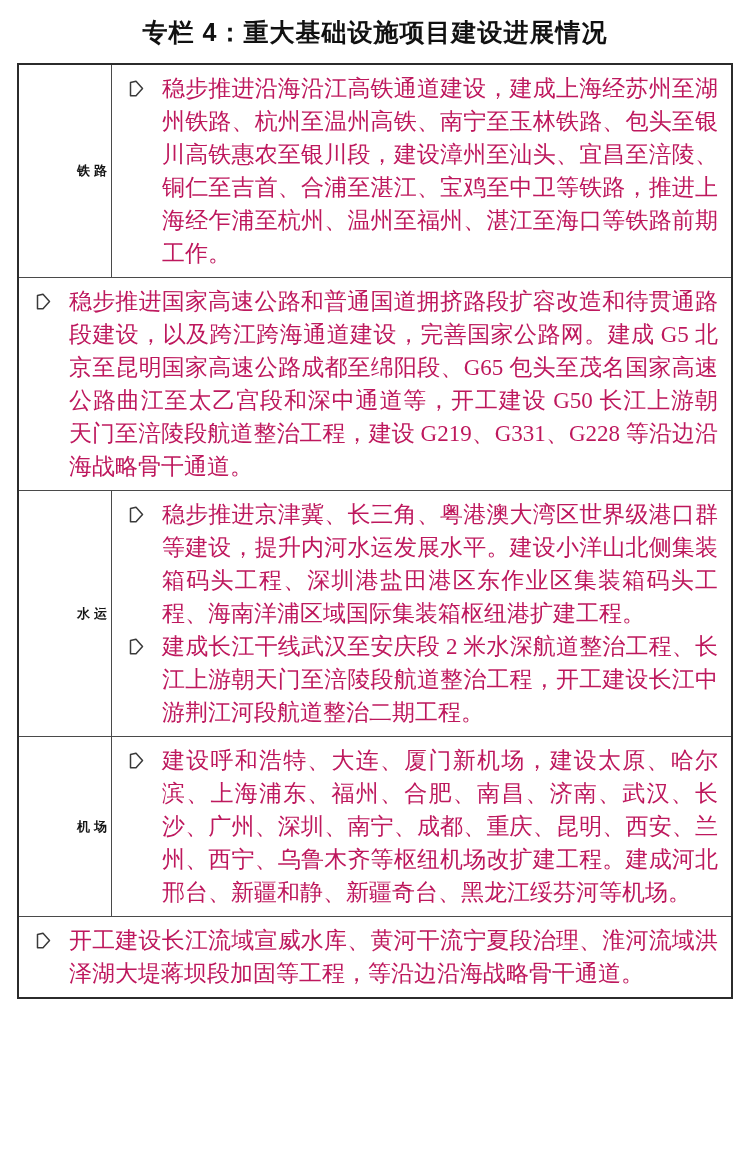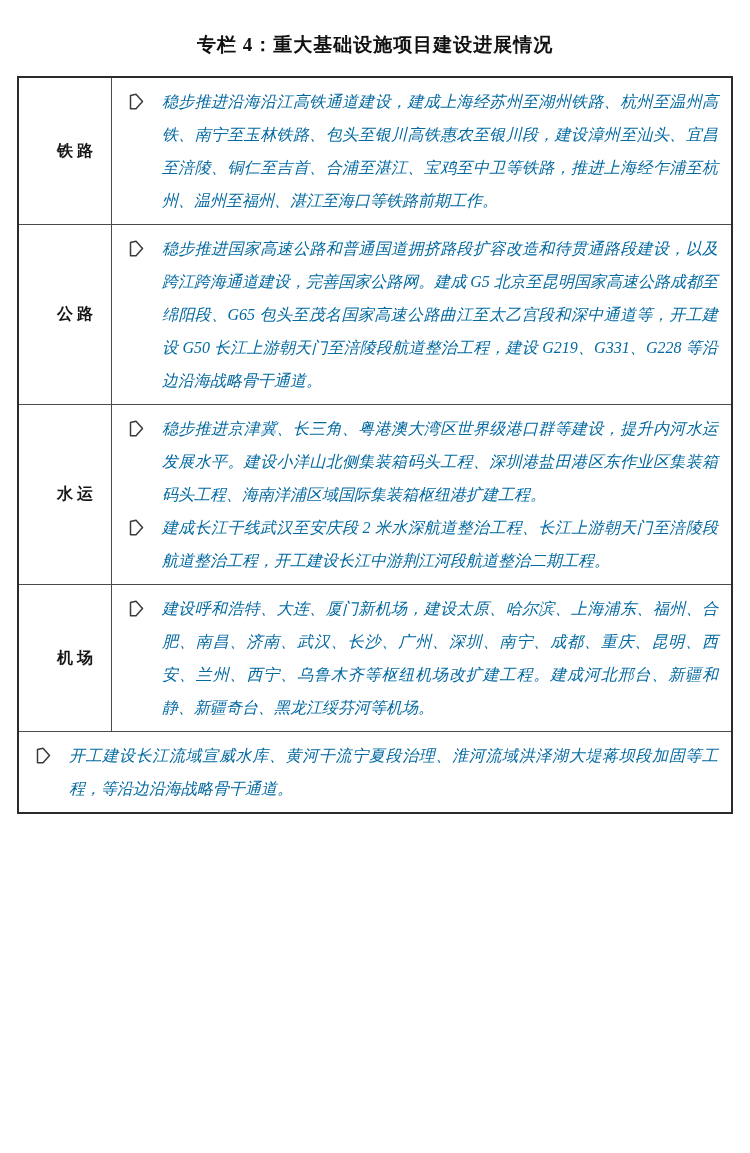--- a/index.html
+++ b/index.html
@@ -14,25 +14,25 @@
     font-family: "Liberation Serif", serif;
     color: #1f1f1f;
   }
   .page {
     width: 750px;
     height: 1153px;
     box-sizing: border-box;
     padding-top: 14px;
   }
   .title {
-    margin: 13px 0 13px 0;
+    margin: 0 0 13px 0;
     text-align: center;
-    font-family: Liberation Serif, serif;
+    font-family: Liberation Sans, sans-serif;
     font-weight: bold;
-    font-size: 19px;
+    font-size: 25px;
     line-height: 36px;
     letter-spacing: 1px;
     color: #111111;
   }
   .proj-table {
     margin-left: 17px;
     width: 716px;
     box-sizing: border-box;
     border: 2px solid #2b2b2b;
     background: #ffffff;
@@ -44,24 +44,24 @@
   .t-row:last-child {
     border-bottom: none;
   }
   .label-cell {
     flex: 0 0 93px;
     width: 93px;
     box-sizing: border-box;
     border-right: 1px solid #4a4a4a;
     display: flex;
     align-items: center;
-    justify-content: center;
+    justify-content: flex-end;
     font-family: "Liberation Sans", sans-serif;
     font-weight: bold;
-    font-size: 16px;
+    font-size: 13px;
     letter-spacing: 4px;
     text-indent: 4px;
     color: #161616;
     padding-left: 20px;
   }
   .content-cell {
     flex: 1;
     box-sizing: border-box;
     padding: 7px 13px 7px 16px;
   }
@@ -71,25 +71,24 @@
   }
   .bullet {
     flex: 0 0 16px;
     width: 16px;
     margin: 8px 17px 0 1px;
     line-height: 0;
   }
   .item-text {
     margin: 0;
     flex: 1;
-    font-size: 16px;
+    font-size: 23px;
     line-height: 33px;
     text-align: justify;
-    color: #0369a1;
-    font-style: italic;
+    color: #be185d;
   }
 </style>
 </head>
 <body>
 
 <div class="page">
 
   <h1 class="title">专栏 4：重大基础设施项目建设进展情况</h1>
 
   <div class="proj-table">
@@ -104,23 +103,20 @@
             <svg width="15" height="17" viewBox="0 0 15 17">
                 <path d="M1.5 2.5 L7 1.2 L13.5 8.5 L7 15.8 L1.5 15.8 Z" fill="none" stroke="#3a3a3a" stroke-width="1.5" stroke-linejoin="round"></path>
               </svg>
           </span>
           <p class="item-text">稳步推进沿海沿江高铁通道建设，建成上海经苏州至湖州铁路、杭州至温州高铁、南宁至玉林铁路、包头至银川高铁惠农至银川段，建设漳州至汕头、宜昌至涪陵、铜仁至吉首、合浦至湛江、宝鸡至中卫等铁路，推进上海经乍浦至杭州、温州至福州、湛江至海口等铁路前期工作。</p>
         </div>
       </div>
     </div>
 
     <div class="t-row">
-      <div class="label-cell">
-        <span>公路</span>
-      </div>
       <div class="content-cell">
         <div class="item">
           <span class="bullet">
             <svg width="15" height="17" viewBox="0 0 15 17">
                 <path d="M1.5 2.5 L7 1.2 L13.5 8.5 L7 15.8 L1.5 15.8 Z" fill="none" stroke="#3a3a3a" stroke-width="1.5" stroke-linejoin="round"></path>
               </svg>
           </span>
           <p class="item-text">稳步推进国家高速公路和普通国道拥挤路段扩容改造和待贯通路段建设，以及跨江跨海通道建设，完善国家公路网。建成 G5 北京至昆明国家高速公路成都至绵阳段、G65 包头至茂名国家高速公路曲江至太乙宫段和深中通道等，开工建设 G50 长江上游朝天门至涪陵段航道整治工程，建设 G219、G331、G228 等沿边沿海战略骨干通道。</p>
         </div>
       </div>

